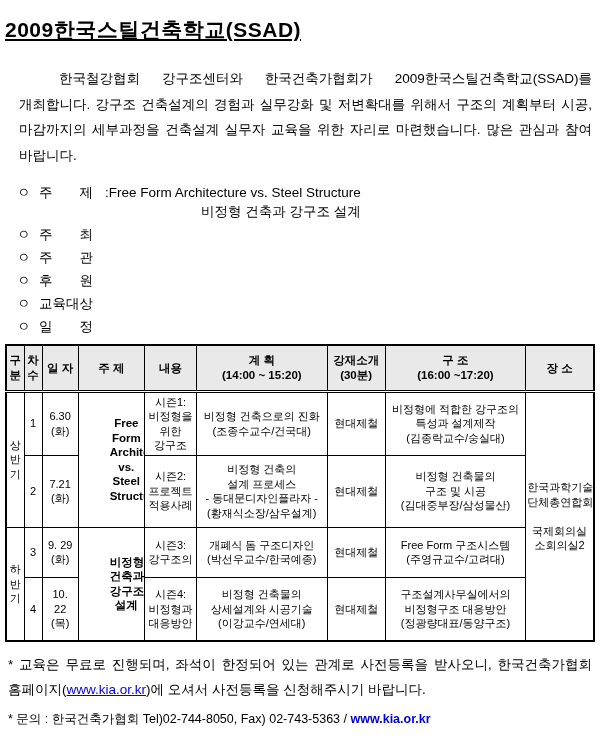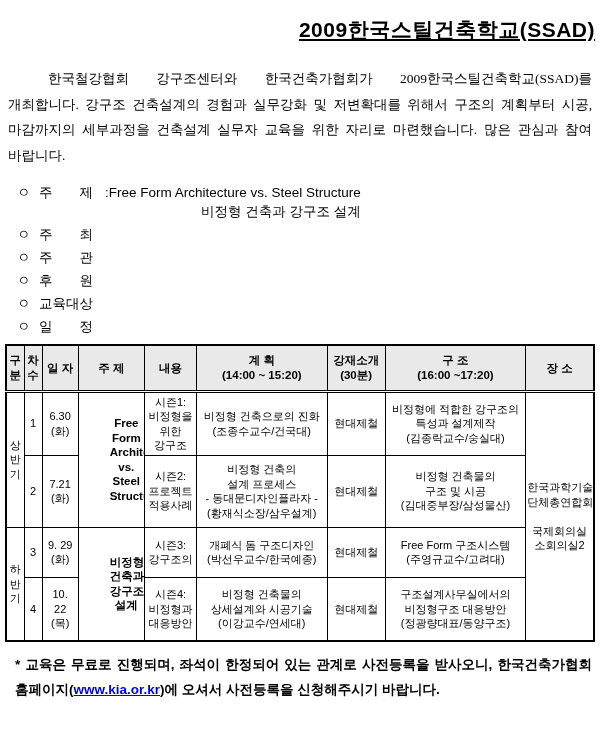--- a/index.html
+++ b/index.html
@@ -5,32 +5,31 @@
   * { margin:0; padding:0; box-sizing:border-box; }
   html,body { background:#ffffff; }
   body {
     width:600px; height:741px; overflow:hidden;
     font-family:"Liberation Sans", sans-serif;
     color:#000;
     padding:0 5px;
   }
   .page-title {
     margin-top:16px;
-    text-align:right;
+    text-align:left;
     font-size:21px; font-weight:bold;
     text-decoration:underline;
     letter-spacing:0.5px;
   }
   .intro {
-    margin:22px 3px 0 3px;
+    margin:22px 3px 0 14px;
     font-size:13.5px; line-height:25.5px;
     text-align:justify;
     text-indent:40px;
     word-break:keep-all;
-    font-family:Liberation Serif, serif;
   }
   .info-list { margin:15px 0 0 12px; list-style:none; }
   .info-item {
     display:flex; align-items:flex-start;
     font-size:13.5px; line-height:19px;
     margin-bottom:4px;
   }
   .info-bullet { width:22px; flex:0 0 22px; }
   .info-label { flex:0 0 66px; white-space:pre; }
   .info-value { white-space:pre-line;text-align:right; }
@@ -54,23 +53,23 @@
     font-weight:bold; font-size:11.5px;
     border-bottom:3px double #000;
     height:46px;
   }
   .schedule .topic-cell { font-weight:bold; font-size:11.5px;padding-left:31px; }
   .schedule tr.row-1 { height:62px; }
   .schedule tr.row-2 { height:72px; }
   .schedule tr.row-3 { height:50px; }
   .schedule tr.row-4 { height:64px; }
   .footer-note {
-    margin:10px 3px 0 10px;
+    margin:10px 3px 0 3px;
     font-size:13.5px; line-height:25px;
-    text-align:justify; word-break:keep-all;font-weight:bold;
+    text-align:justify; word-break:keep-all;
   }
   .contact-line {
     margin:8px 3px 0 3px;
     font-size:12.5px; line-height:18px;
   }
   a.doc-link { color:#0000dd; text-decoration:underline; cursor:pointer; }
   a.doc-link-bold { color:#0000dd; font-weight:bold; text-decoration:none; cursor:pointer; }
 </style>
 </head>
 <body>
@@ -216,14 +215,15 @@
         <td>현대제철</td>
         <td>구조설계사무실에서의
 비정형구조 대응방안
 (정광량대표/동양구조)</td>
       </tr>
     </tbody>
   </table>
 
   <p class="footer-note"><span>* 교육은 무료로 진행되며, 좌석이 한정되어 있는 관계로 사전등록을 받사오니, 한국건축가협회 홈페이지(</span><a class="doc-link">www.kia.or.kr</a><span>)에 오셔서 사전등록을 신청해주시기 바랍니다.</span></p>
 
+  <p class="contact-line"><span>* 문의 :  한국건축가협회 Tel)02-744-8050, Fax) 02-743-5363 / </span><a class="doc-link-bold">www.kia.or.kr</a></p>
 
 </div>
 
 </body></html>

